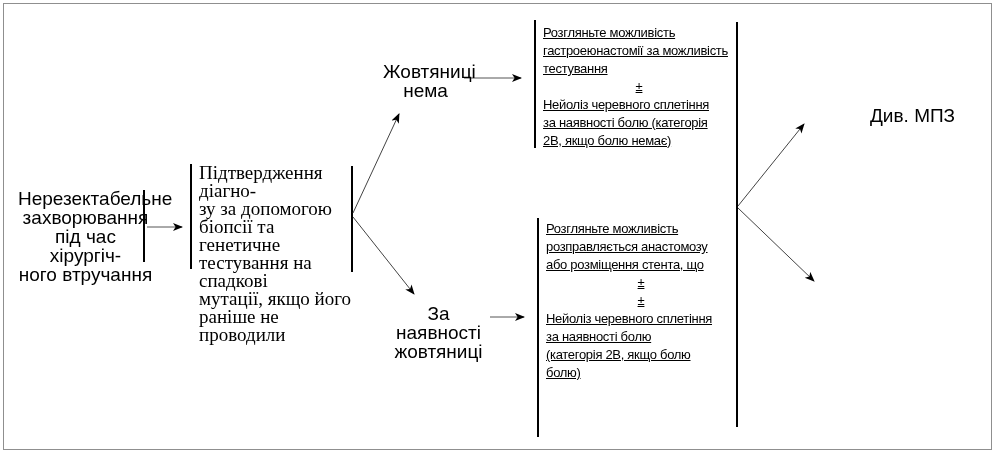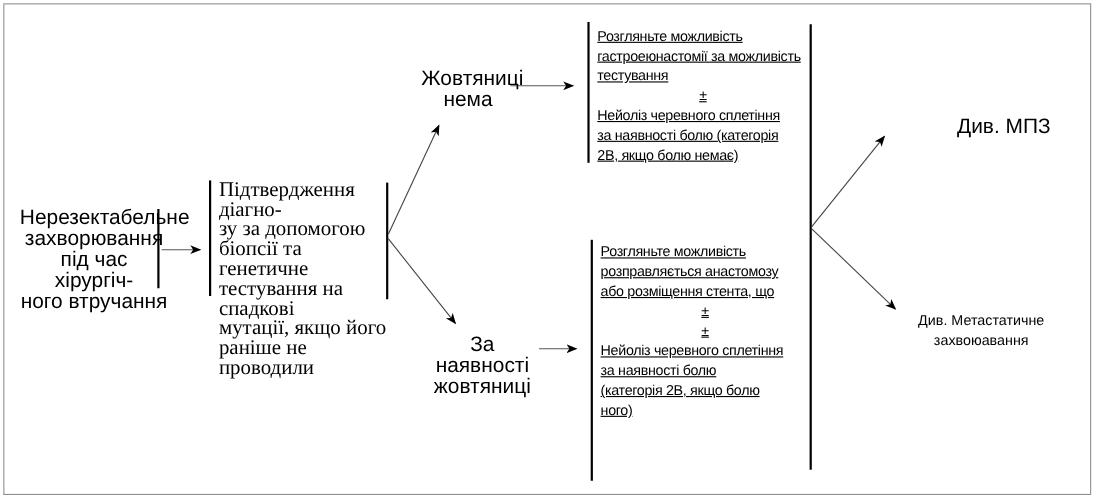--- a/index.html
+++ b/index.html
@@ -96,22 +96,20 @@
 
   <div class="lines" style="left:546px; top:220px; width:190px;">
     <div class="ln">Розгляньте можливість</div>
     <div class="ln">розправляється анастомозу</div>
     <div class="ln">або розміщення стента, що</div>
     <div class="ln center">±</div>
     <div class="ln center">±</div>
     <div class="ln">Нейоліз черевного сплетіння</div>
     <div class="ln">за наявності болю</div>
     <div class="ln">(категорія 2В, якщо болю</div>
-    <div class="ln">ного)</div>
+    <div class="ln">болю)</div>
   </div>
 
   <div class="txt" style="left:845px; top:106px;margin-left:25px;">Див. МПЗ</div>
 
-  <div class="txt centered small" style="left:822px; top:281px; width:140px;">Див. Метастатичне
-захвоюавання</div>
 
   <div class="frame"></div>
 </div>
 
 </body></html>

